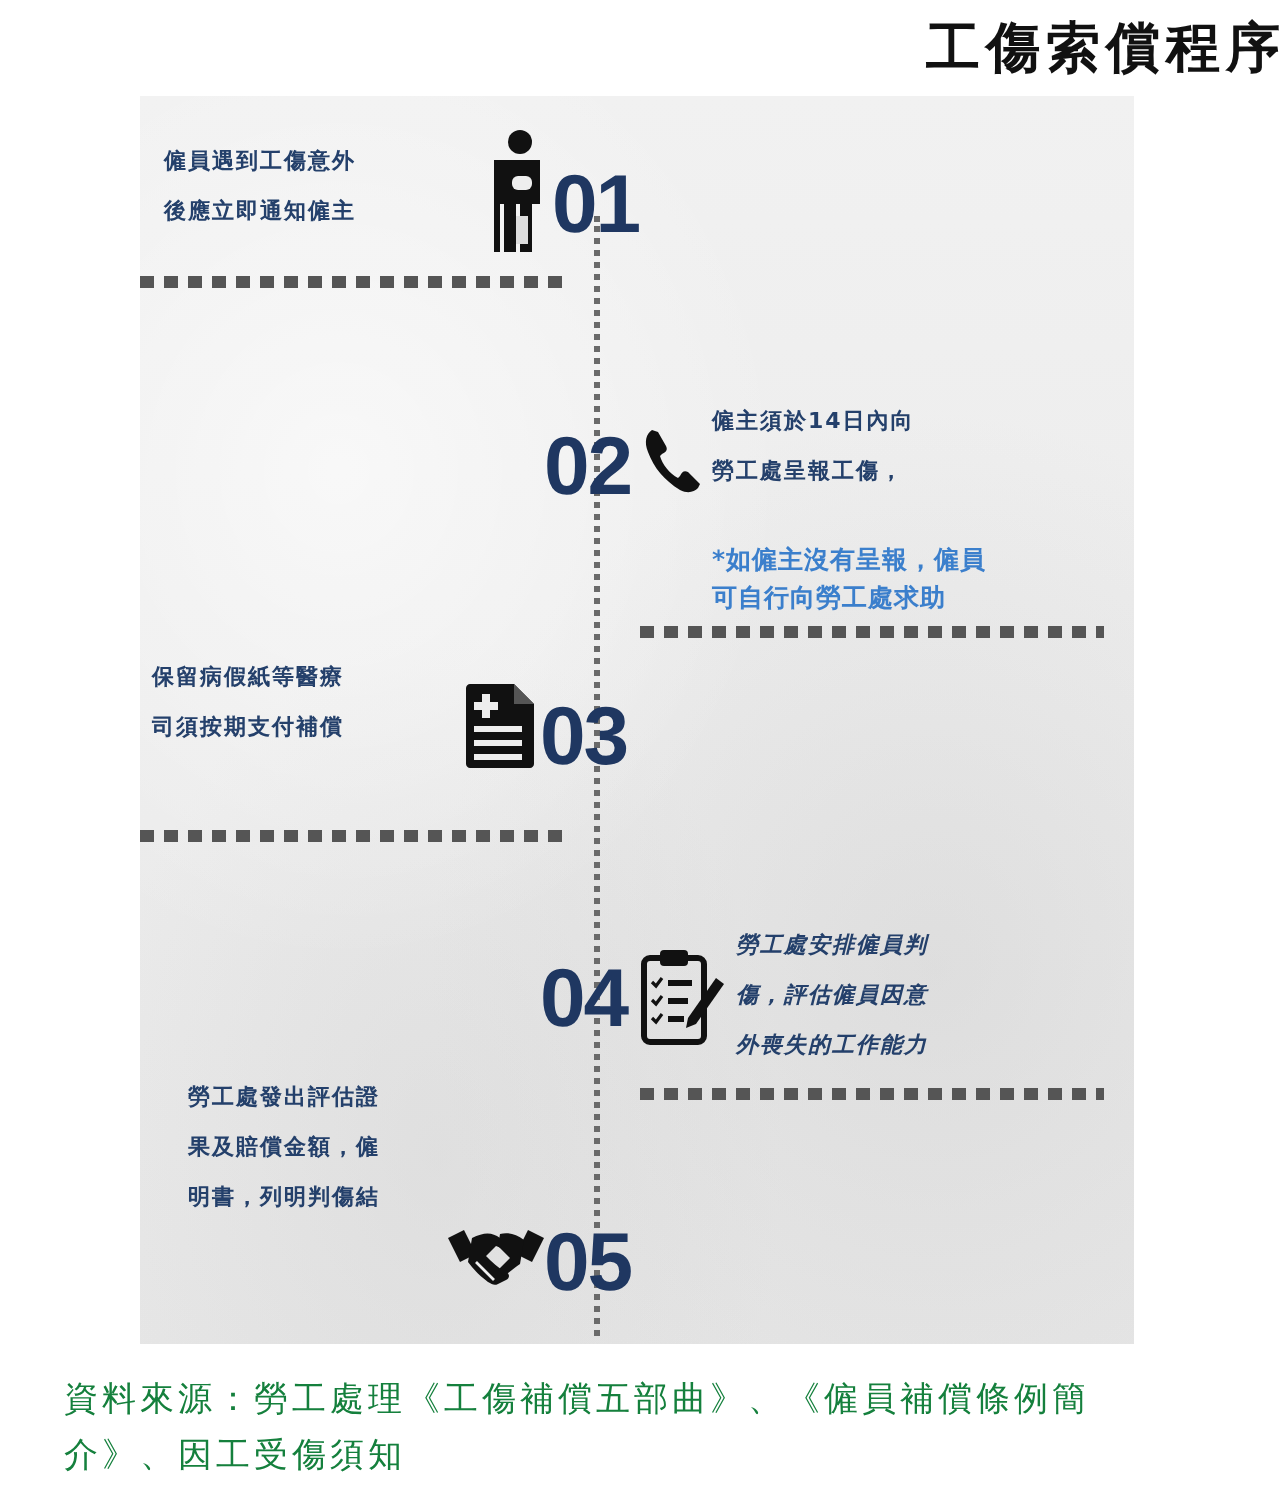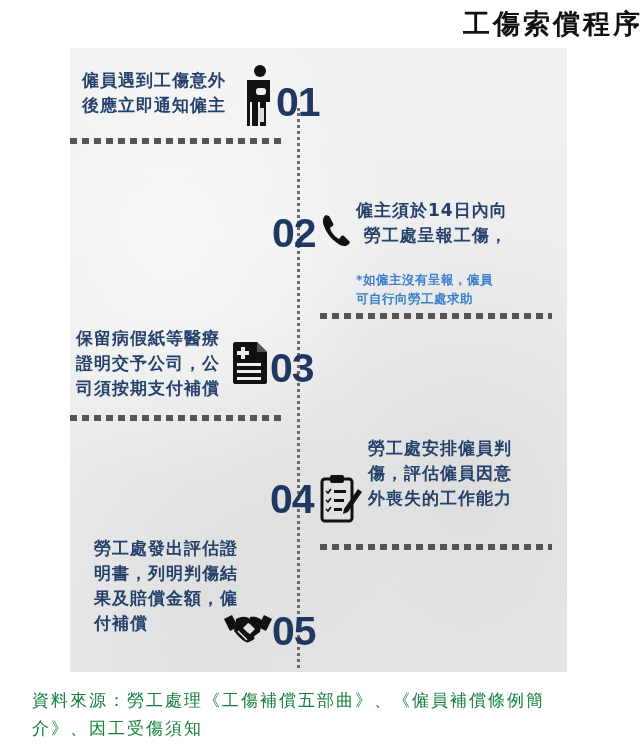--- a/index.html
+++ b/index.html
@@ -22,21 +22,21 @@
   .vline {
     position: absolute; left: 227px; top: 60px; width: 0; height: 560px;
     border-left: 3px dotted #6a6a6a;
   }
   .hline {
     position: absolute; height: 6px;
     background-image: linear-gradient(90deg, #555 0 7px, transparent 7px 12px);
     background-size: 12px 6px; background-repeat: repeat-x;
   }
   .step-text {
-    position: absolute; color: #24406b; font-weight: bold; font-size: 17px; line-height: 25px; letter-spacing: 1px;
+    position: absolute; color: #24406b; font-weight: bold; font-size: 11px; line-height: 25px; letter-spacing: 1px;
   }
   .note {
     position: absolute; color: #3b7fcc; font-weight: bold; font-size: 12.5px; line-height: 19px; letter-spacing: 0.5px;
   }
   .num {
     position: absolute; color: #1f3761; font-weight: bold; font-size: 41px; line-height: 36px;
     font-family: "Liberation Sans", sans-serif; letter-spacing: -1px;
   }
   .icon { position: absolute; }
   .source {
@@ -72,32 +72,31 @@
     </svg>
   </div>
   <div class="num" style="left:206px; top:36px;">01</div>
 
   <div class="num" style="left:202px; top:167px;">02</div>
   <div class="icon" style="left:252px; top:165px; width:30px; height:34px;">
     <svg width="30" height="34" viewBox="0 0 30 34">
       <path d="M4 2 c-3 2 -4 6 -2 11 c3 8 8 14 16 19 c4 2 7 1 9 -1 l1 -2 l-6 -6 c-2 -1 -3 0 -4 2 l-1 1 c-4 -2 -8 -7 -9 -11 l1 -1 c2 -1 3 -2 2 -4 l-4 -7 z" fill="#111"></path>
     </svg>
   </div>
-  <div class="step-text" style="left:286px; top:150px;text-align:right;">
+  <div class="step-text" style="left:286px; top:150px;">
     <div>僱主須於14日內向</div>
     <div>勞工處呈報工傷，</div>
   </div>
   <div class="note" style="left:286px; top:222px;">
     <div>*如僱主沒有呈報，僱員</div>
     <div>可自行向勞工處求助</div>
   </div>
 
   <div class="step-text" style="left:6px; top:278px;">
     <div>保留病假紙等醫療</div>
-    <div>證明交予公司，公</div>
     <div>司須按期支付補償</div>
   </div>
   <div class="icon" style="left:162px; top:293px; width:36px; height:44px;">
     <svg width="36" height="44" viewBox="0 0 36 44">
       <path d="M3 1 h22 l10 10 v30 c0 1 -1 2 -2 2 h-30 c-1 0 -2 -1 -2 -2 v-38 c0 -1 1 -2 2 -2 z" fill="#111"></path>
       <path d="M25 1 v10 h10" fill="#555"></path>
       <rect x="9" y="6" width="4" height="12" fill="#eee"></rect>
       <rect x="5" y="10" width="12" height="4" fill="#eee"></rect>
       <rect x="5" y="22" width="24" height="3" fill="#eee"></rect>
       <rect x="5" y="29" width="24" height="3" fill="#eee"></rect>
@@ -111,31 +110,30 @@
     <svg width="44" height="50" viewBox="0 0 44 50">
       <rect x="2" y="6" width="30" height="42" rx="3" fill="none" stroke="#111" stroke-width="3"></rect>
       <rect x="10" y="2" width="14" height="8" rx="2" fill="#111"></rect>
       <path d="M6 18 l2 2 l3 -4 M6 27 l2 2 l3 -4 M6 36 l2 2 l3 -4" stroke="#111" stroke-width="1.6" fill="none"></path>
       <rect x="14" y="17" width="12" height="3" fill="#111"></rect>
       <rect x="14" y="26" width="10" height="3" fill="#111"></rect>
       <rect x="14" y="35" width="8" height="3" fill="#111"></rect>
       <path d="M38 16 l4 3 l-14 20 l-5 2 l1 -5 z" fill="#111"></path>
     </svg>
   </div>
-  <div class="step-text" style="left:298px; top:388px;">
+  <div class="step-text" style="left:298px; top:412px;font-style:italic;">
     <div>勞工處安排僱員判</div>
     <div>傷，評估僱員因意</div>
     <div>外喪失的工作能力</div>
   </div>
 
   <div class="step-text" style="left:24px; top:488px;">
     <div>勞工處發出評估證</div>
+    <div>果及賠償金額，僱</div>
     <div>明書，列明判傷結</div>
-    <div>果及賠償金額，僱</div>
-    <div>付補償</div>
   </div>
   <div class="icon" style="left:154px; top:565px; width:48px; height:32px;">
     <svg width="48" height="32" viewBox="0 0 48 32">
       <path d="M0 6 l8 -4 l6 12 l-8 4 z" fill="#111"></path>
       <path d="M48 6 l-8 -4 l-6 12 l8 4 z" fill="#111"></path>
       <path d="M12 6 c6 -3 10 -3 14 0 l4 3 c2 1 1 4 -1 3 l-5 -2 l-5 5 c3 3 6 6 10 8 c2 1 2 3 0 4 l-4 2 c-2 1 -3 0 -5 -1 c-4 -3 -7 -6 -10 -10 z" fill="#111"></path>
       <path d="M26 4 c4 -1 8 0 12 3 l-2 12 c-3 2 -5 4 -8 6 l-3 -3 l6 -6 l-6 -6 z" fill="#111"></path>
       <path d="M14 18 l3 3 M17 21 l3 3 M20 24 l3 3" stroke="#eee" stroke-width="1.4"></path>
     </svg>
   </div>

